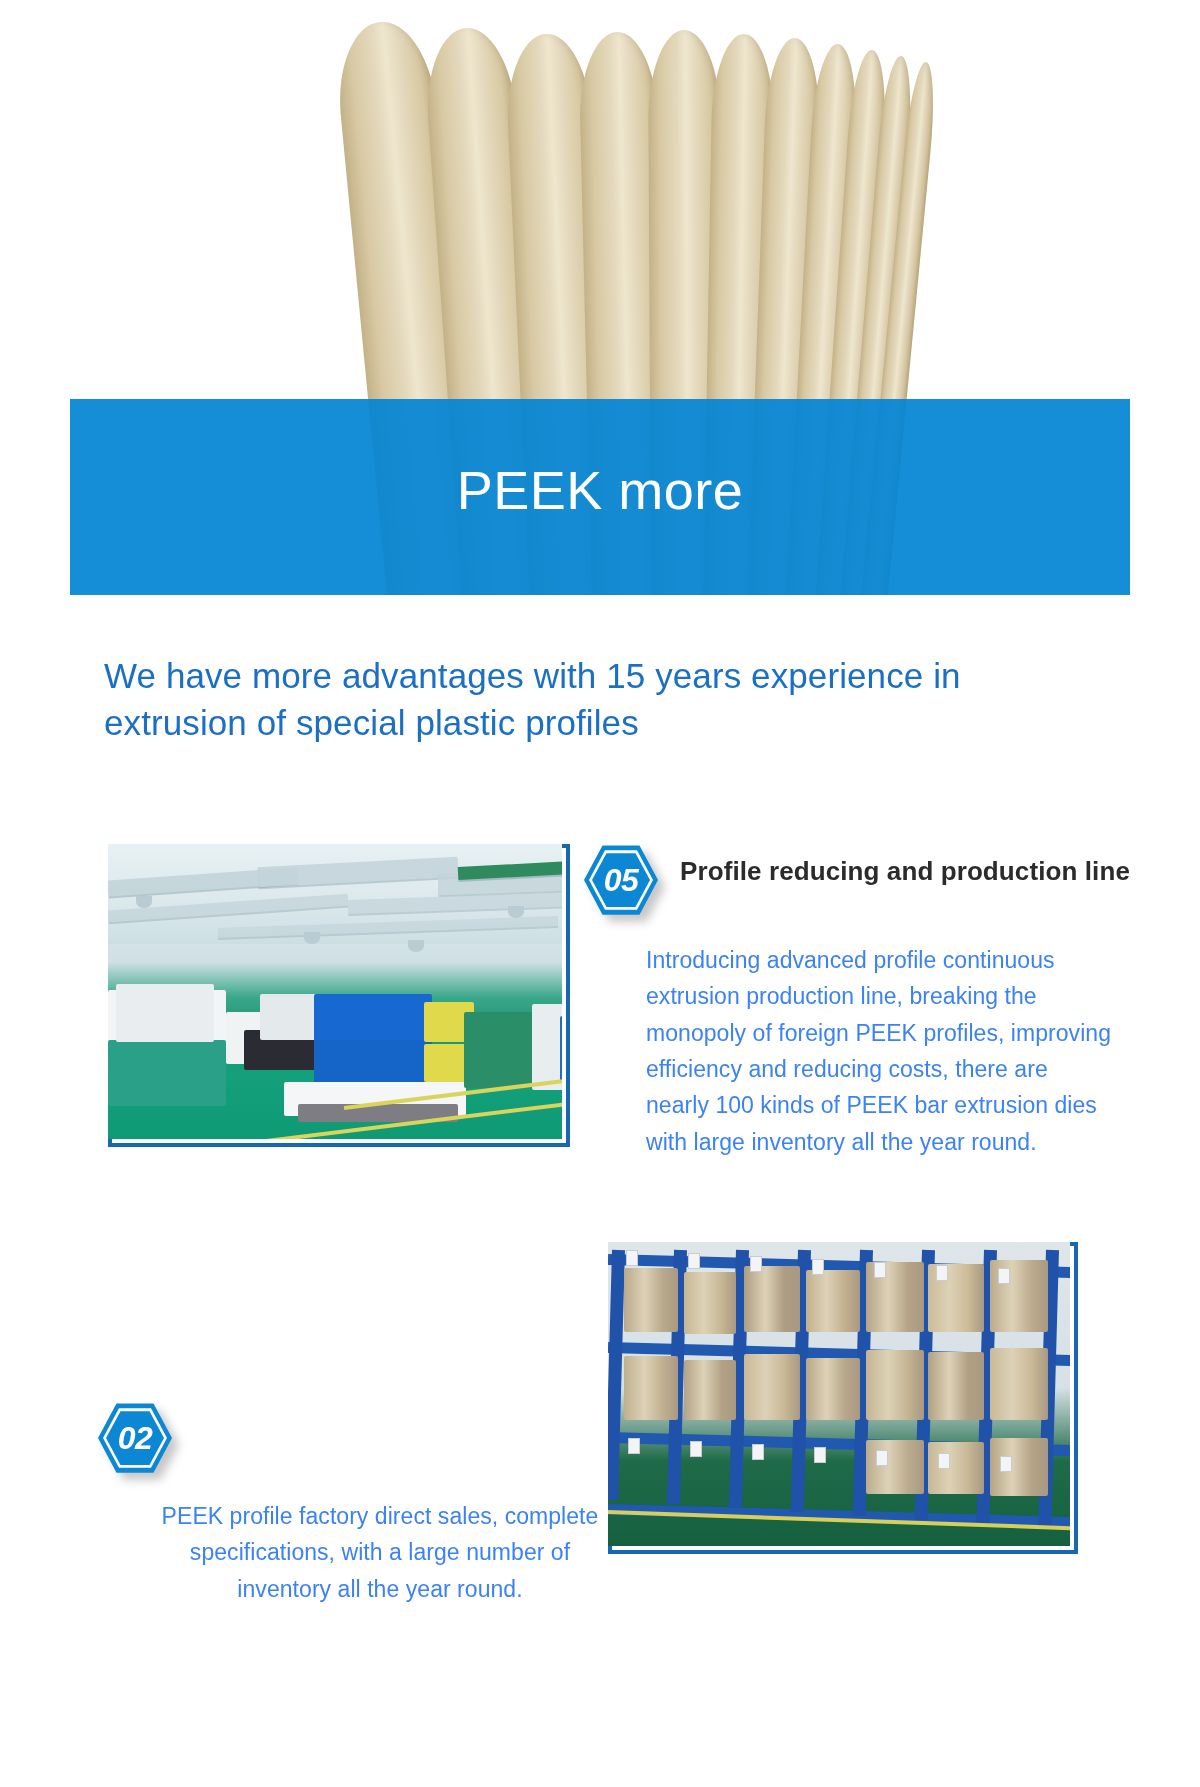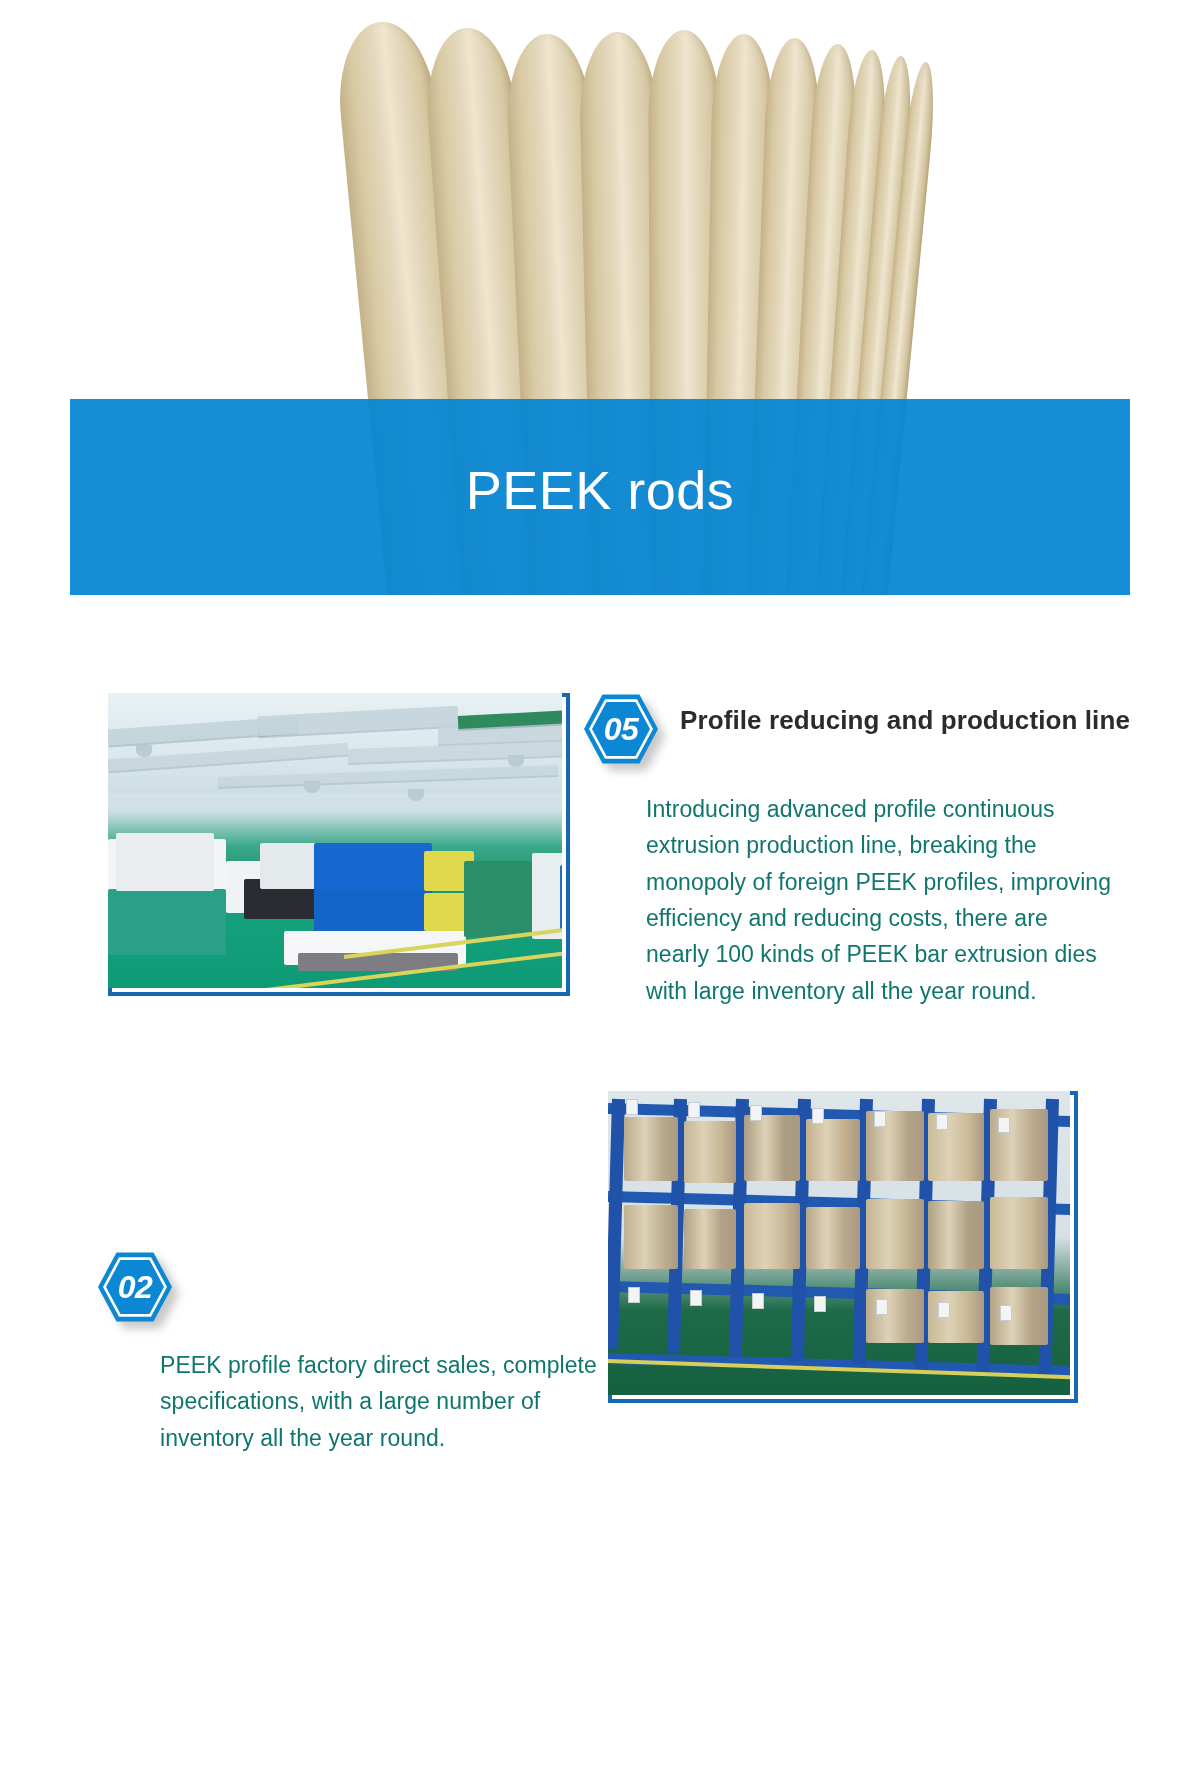--- a/index.html
+++ b/index.html
@@ -164,21 +164,21 @@
   }
   .wh-floorline {
     position: absolute; height: 4px; background: #d8cf5a;
   }
 
   
   .feat-text {
     position: absolute;
   }
   .text-1 { left: 514px; top: 10px; width: 546px; }
-  .text-2 { left: 28px;  top: 160px; width: 500px; }
+  .text-2 { left: 28px;  top: 160px; width: 500px; text-align: center; }
 
   .feat-head {
     display: flex;
     align-items: flex-start;
     gap: 22px;
   }
 
   
   .hex {
     position: relative;
@@ -216,21 +216,21 @@
   .feat-title {
     color: #2B2B2B;
     font-size: 26px;
     font-weight: 700;
     line-height: 1.34;
     padding-top: 10px;
     letter-spacing: 0.1px;
   }
 
   .feat-body {
-    color: #0f766e;
+    color: #3b82f6;
     font-size: 23px;
     font-weight: 400;
     line-height: 1.58;
     letter-spacing: 0.05px;
     white-space: pre-line;
   }
   .body-1 { margin-top: 26px; margin-left: 62px; width: 470px; }
   .body-2 { margin-top: 24px; margin-left: 62px; width: 440px; }
 </style>
 </head>
@@ -247,24 +247,25 @@
         <div class="rod" style="left: 578px; top: 30px; width: 72px; height: 600px; transform: rotate(-0.3deg); background: linear-gradient(90deg, rgb(195, 177, 136) 0%, rgb(216, 201, 163) 16%, rgb(228, 217, 189) 40%, rgb(239, 230, 206) 52%, rgb(228, 217, 189) 66%, rgb(216, 201, 163) 86%, rgb(195, 177, 136) 100%); box-shadow: rgba(120, 100, 60, 0.35) -6px 0px 10px -6px inset;"></div>
         <div class="rod" style="left: 643px; top: 34px; width: 62px; height: 600px; transform: rotate(1deg); background: linear-gradient(90deg, rgb(195, 177, 136) 0%, rgb(216, 201, 163) 16%, rgb(228, 217, 189) 40%, rgb(239, 230, 206) 52%, rgb(228, 217, 189) 66%, rgb(216, 201, 163) 86%, rgb(195, 177, 136) 100%); box-shadow: rgba(120, 100, 60, 0.35) -6px 0px 10px -6px inset;"></div>
         <div class="rod" style="left: 698px; top: 38px; width: 54px; height: 600px; transform: rotate(2.1deg); background: linear-gradient(90deg, rgb(195, 177, 136) 0%, rgb(216, 201, 163) 16%, rgb(228, 217, 189) 40%, rgb(239, 230, 206) 52%, rgb(228, 217, 189) 66%, rgb(216, 201, 163) 86%, rgb(195, 177, 136) 100%); box-shadow: rgba(120, 100, 60, 0.35) -6px 0px 10px -6px inset;"></div>
         <div class="rod" style="left: 746px; top: 44px; width: 44px; height: 600px; transform: rotate(3.1deg); background: linear-gradient(90deg, rgb(195, 177, 136) 0%, rgb(216, 201, 163) 16%, rgb(228, 217, 189) 40%, rgb(239, 230, 206) 52%, rgb(228, 217, 189) 66%, rgb(216, 201, 163) 86%, rgb(195, 177, 136) 100%); box-shadow: rgba(120, 100, 60, 0.35) -6px 0px 10px -6px inset;"></div>
         <div class="rod" style="left: 784px; top: 50px; width: 36px; height: 600px; transform: rotate(4deg); background: linear-gradient(90deg, rgb(195, 177, 136) 0%, rgb(216, 201, 163) 16%, rgb(228, 217, 189) 40%, rgb(239, 230, 206) 52%, rgb(228, 217, 189) 66%, rgb(216, 201, 163) 86%, rgb(195, 177, 136) 100%); box-shadow: rgba(120, 100, 60, 0.35) -6px 0px 10px -6px inset;"></div>
         <div class="rod" style="left: 816px; top: 56px; width: 30px; height: 600px; transform: rotate(4.8deg); background: linear-gradient(90deg, rgb(195, 177, 136) 0%, rgb(216, 201, 163) 16%, rgb(228, 217, 189) 40%, rgb(239, 230, 206) 52%, rgb(228, 217, 189) 66%, rgb(216, 201, 163) 86%, rgb(195, 177, 136) 100%); box-shadow: rgba(120, 100, 60, 0.35) -6px 0px 10px -6px inset;"></div>
         <div class="rod" style="left: 843px; top: 62px; width: 26px; height: 600px; transform: rotate(5.5deg); background: linear-gradient(90deg, rgb(195, 177, 136) 0%, rgb(216, 201, 163) 16%, rgb(228, 217, 189) 40%, rgb(239, 230, 206) 52%, rgb(228, 217, 189) 66%, rgb(216, 201, 163) 86%, rgb(195, 177, 136) 100%); box-shadow: rgba(120, 100, 60, 0.35) -6px 0px 10px -6px inset;"></div>
       </div>
 
     <div class="banner">
-      <div class="banner-title">PEEK rods</div>
+      <div class="banner-title">PEEK more</div>
     </div>
   </div>
 
+  <div class="headline">We have more advantages with 15 years experience in extrusion of special plastic profiles</div>
 
   <div class="feature feature-1">
 
     <div class="photo-frame frame-1">
       <div class="photo">
         <div class="factory" id="factory-art">
             <div class="fct-ceiling"></div>
             <div class="duct" style="left: 0px; top: 30px; width: 190px; height: 16px; transform: rotate(-4deg); opacity: 0.9;"></div>
             <div class="duct" style="left: 150px; top: 18px; width: 200px; height: 20px; transform: rotate(-3deg); opacity: 0.85;"></div>
             <div class="duct" style="left: 330px; top: 26px; width: 180px; height: 22px; transform: rotate(-2deg); opacity: 0.8;"></div>

